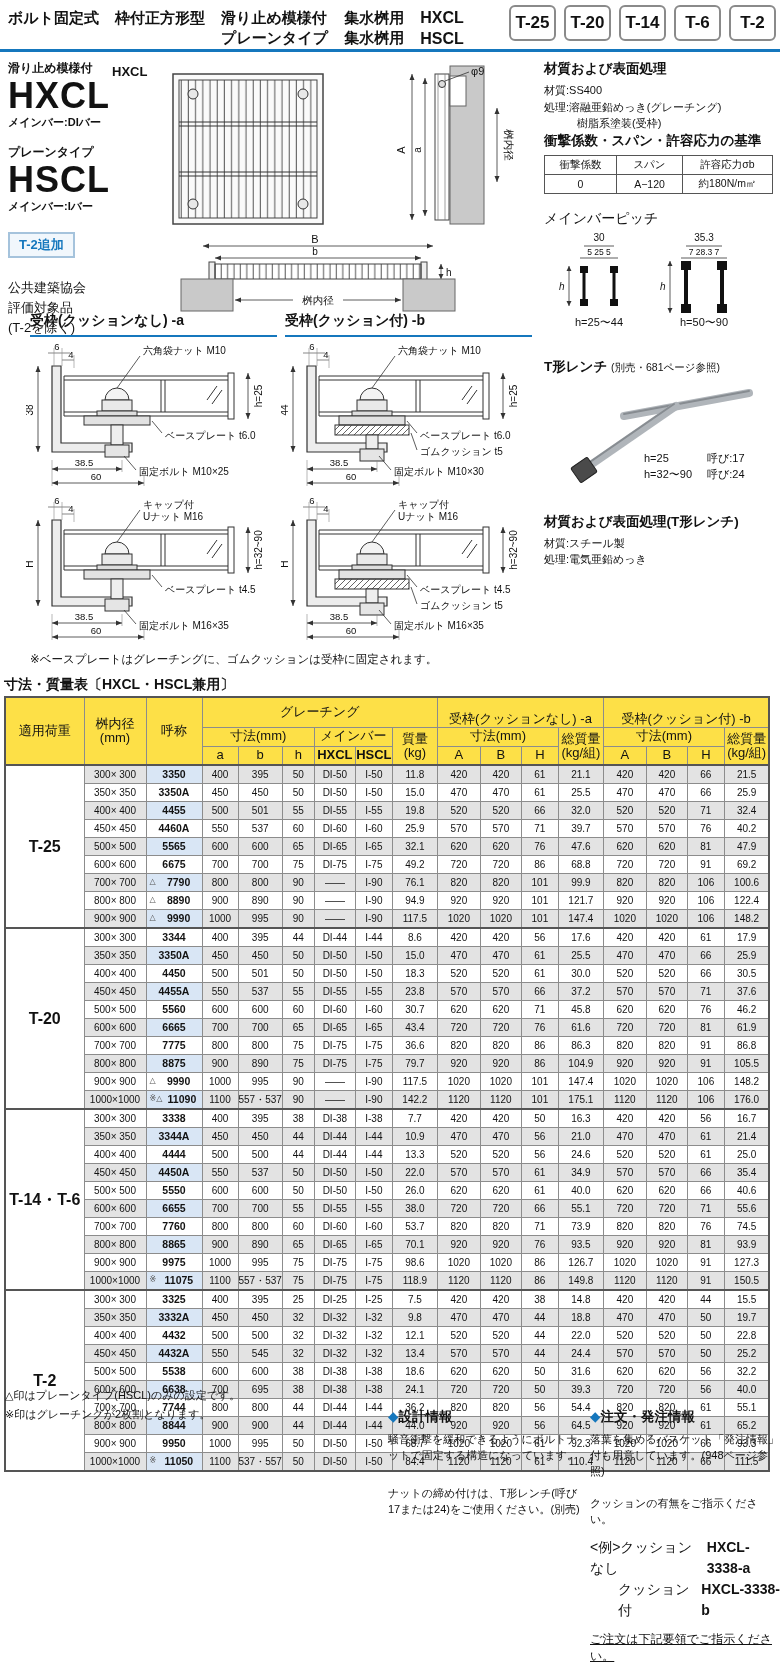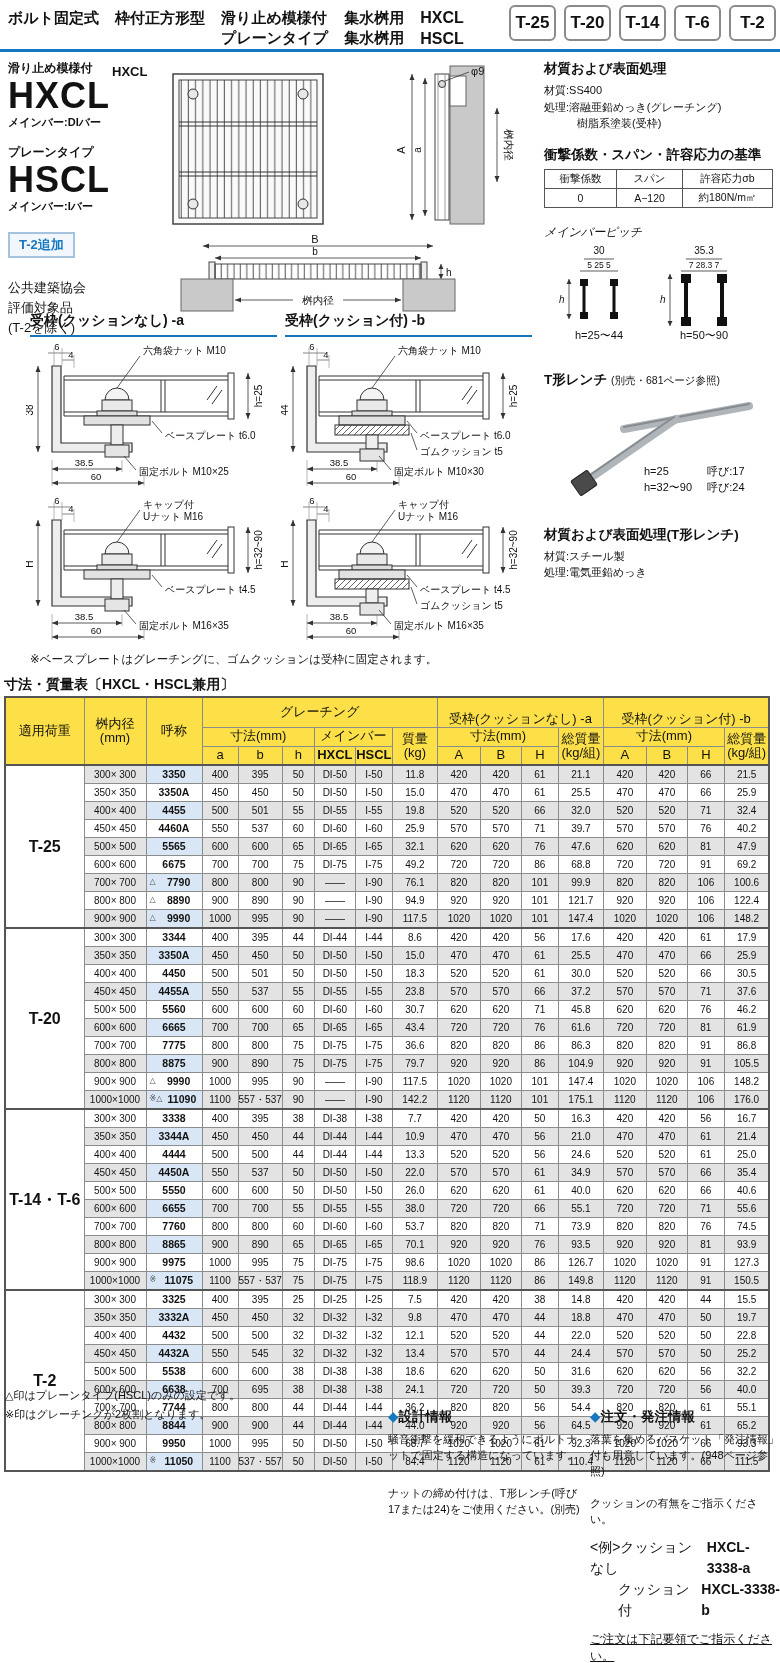--- a/index.html
+++ b/index.html
@@ -24,25 +24,25 @@
   .intro .bar{font-size:11px;font-weight:bold;margin-bottom:14px;}
   .t2badge{display:inline-block;margin-top:4px;border:2px solid #a5c3dc;background:#f1f7fc;color:var(--accent);
            font-weight:bold;font-size:13px;padding:2px 9px;}
   .assoc{margin-top:20px;font-size:13px;line-height:1.55;}
   .hxcl-label{left:112px;top:64px;font-size:13px;font-weight:bold;}
   
   .rinfo{left:544px;top:60px;width:234px;}
   .info-h{font-size:13.5px;font-weight:bold;margin:0 0 4px 0;}
   .info-line{font-size:11px;line-height:1.5;}
   .indent2{padding-left:33px;}
-  .imp{margin-top:14px;}
+  .imp{}
   .imp table{border-collapse:collapse;margin-top:5px;}
   .imp th,.imp td{border:1.5px solid #555;font-size:10.5px;font-weight:normal;padding:2px 3px;text-align:center;}
   .pitch{margin-top:16px;}
-  .pitch .lab{font-size:12px;font-style:italic;}
+  .pitch .lab{font-size:14px;}
   .wrench{margin-top:14px;}
   .wrench .note{font-size:10.5px;font-weight:normal;}
   .wmat{margin-top:24px;}
   
   .fh{width:247px;font-size:14px;font-weight:bold;border-bottom:2px solid var(--accent);padding-bottom:5px;}
   .fh .sfx{font-weight:bold;}
   .note-line{font-size:11.5px;}
   
   .ttl{font-size:14px;font-weight:bold;}
   .spec{border-collapse:collapse;table-layout:fixed;border:2px solid #555;background:#fff;}

